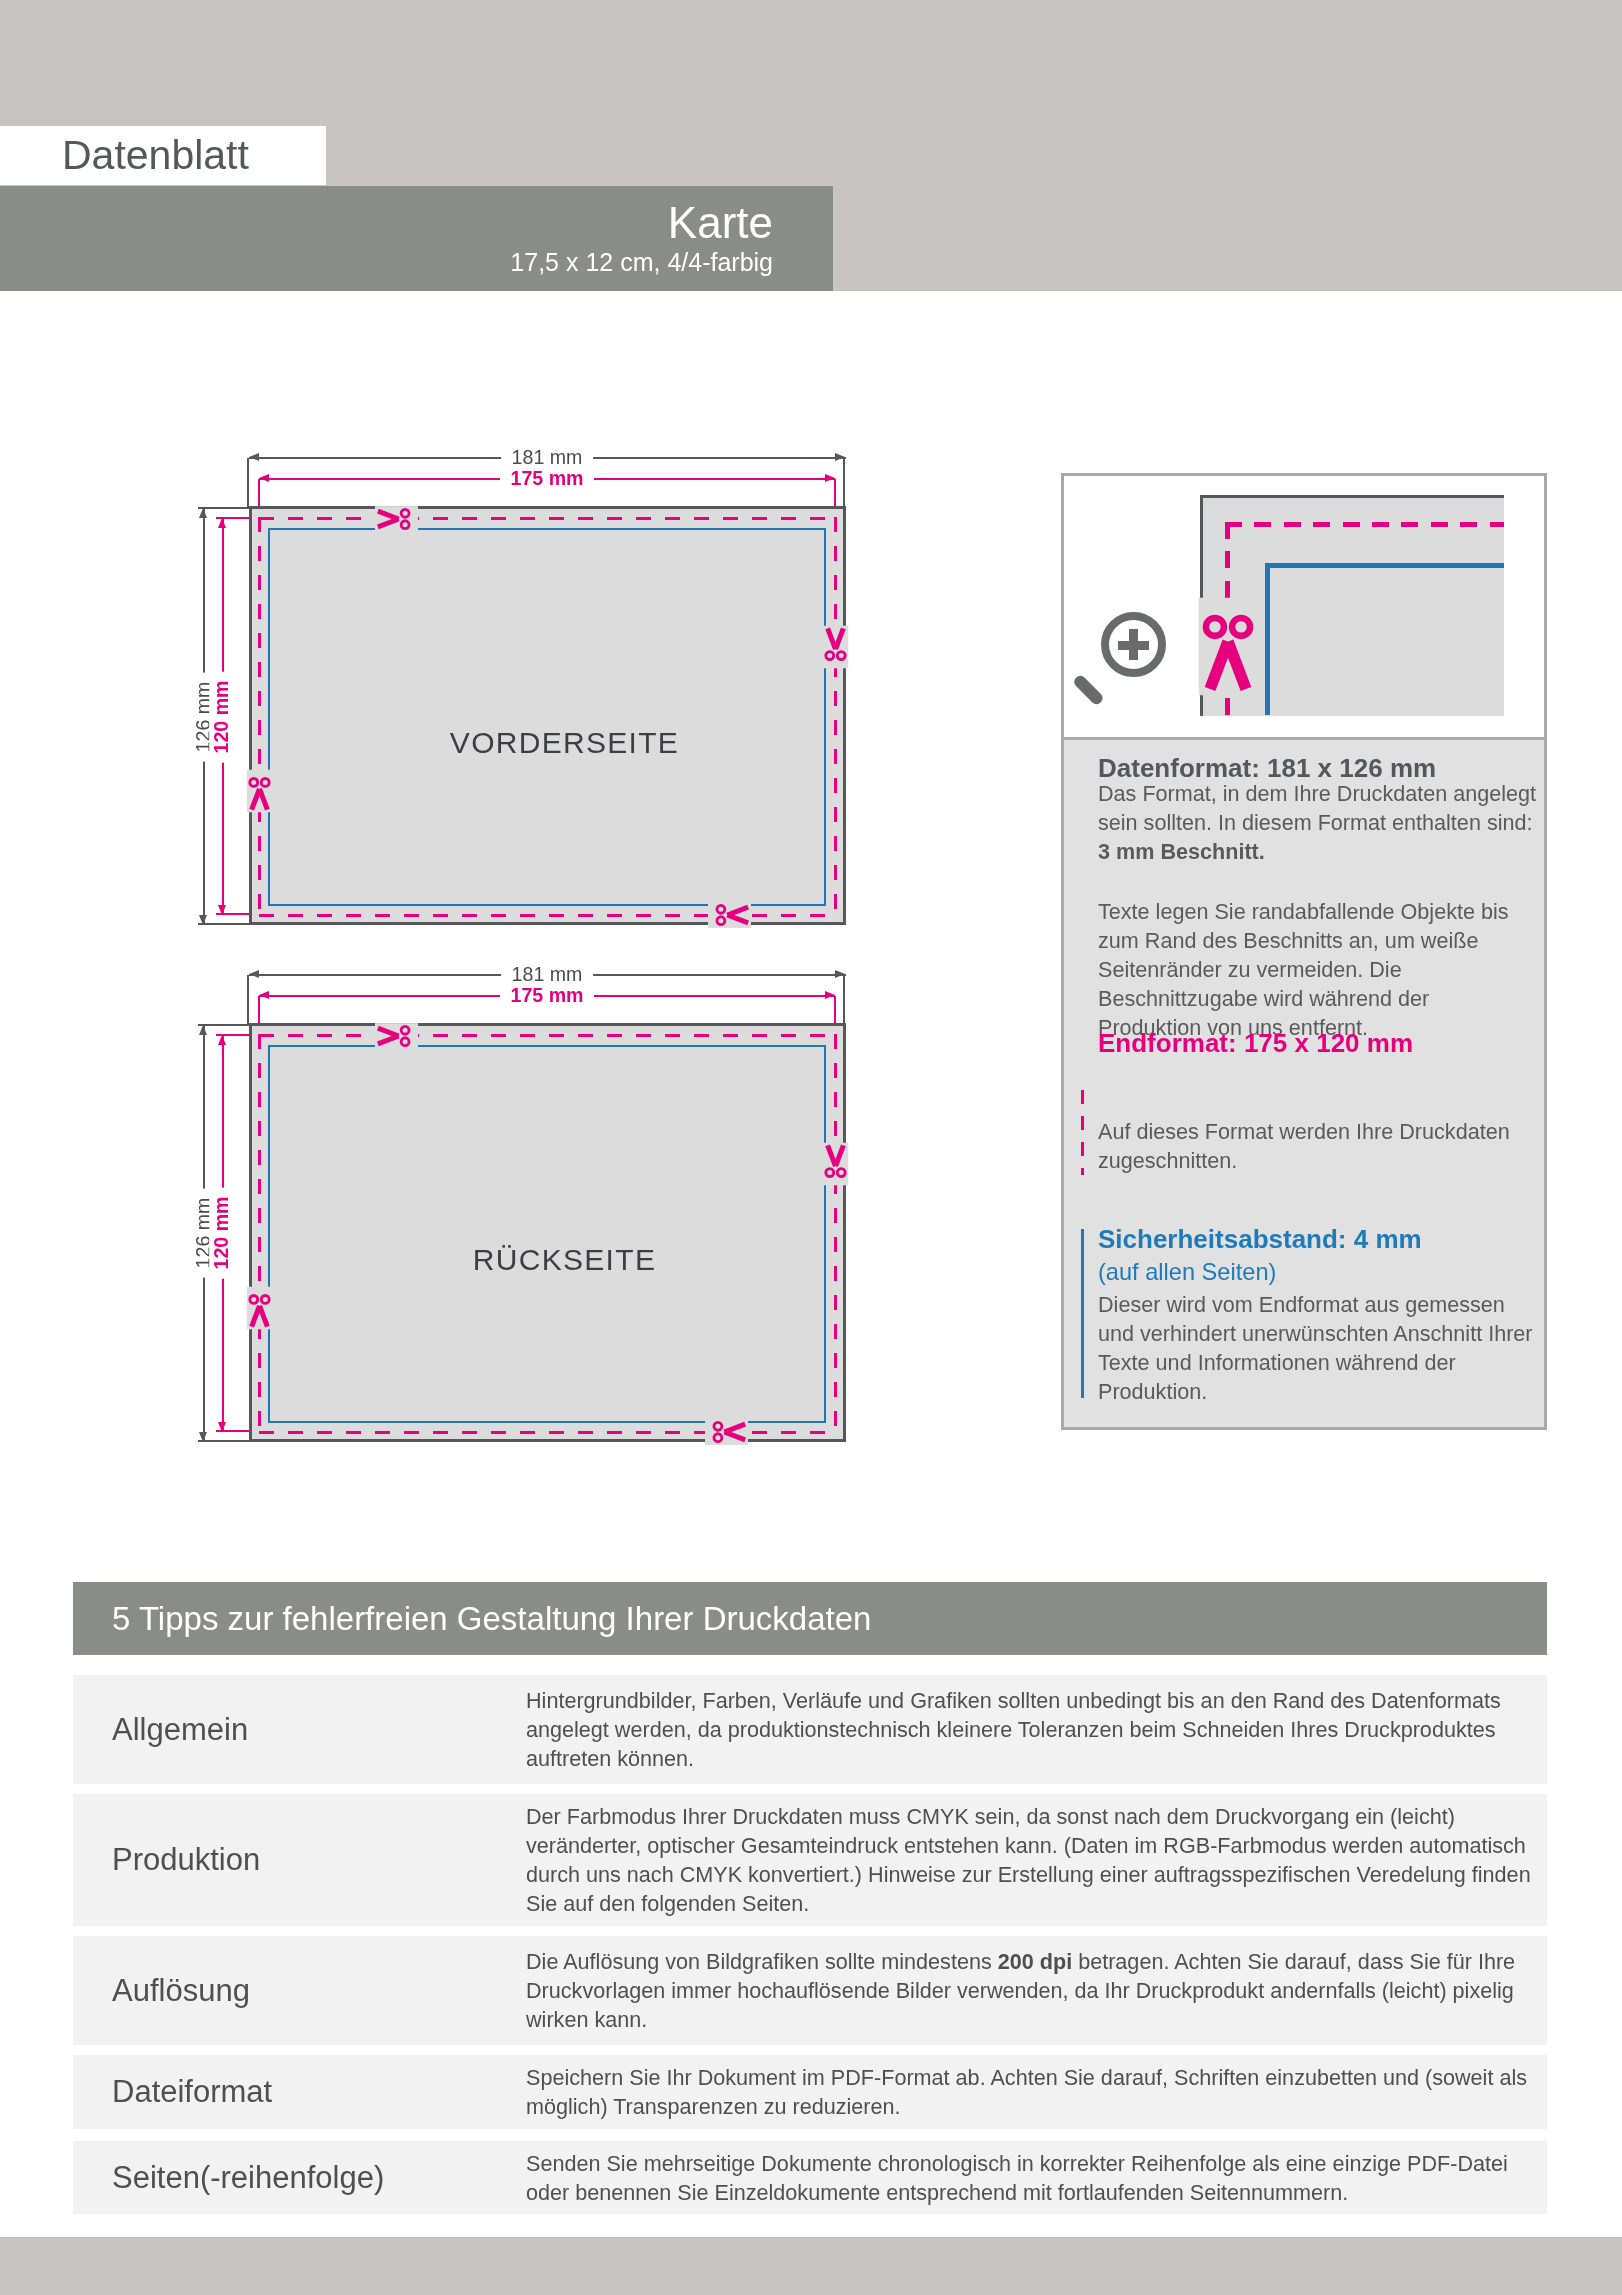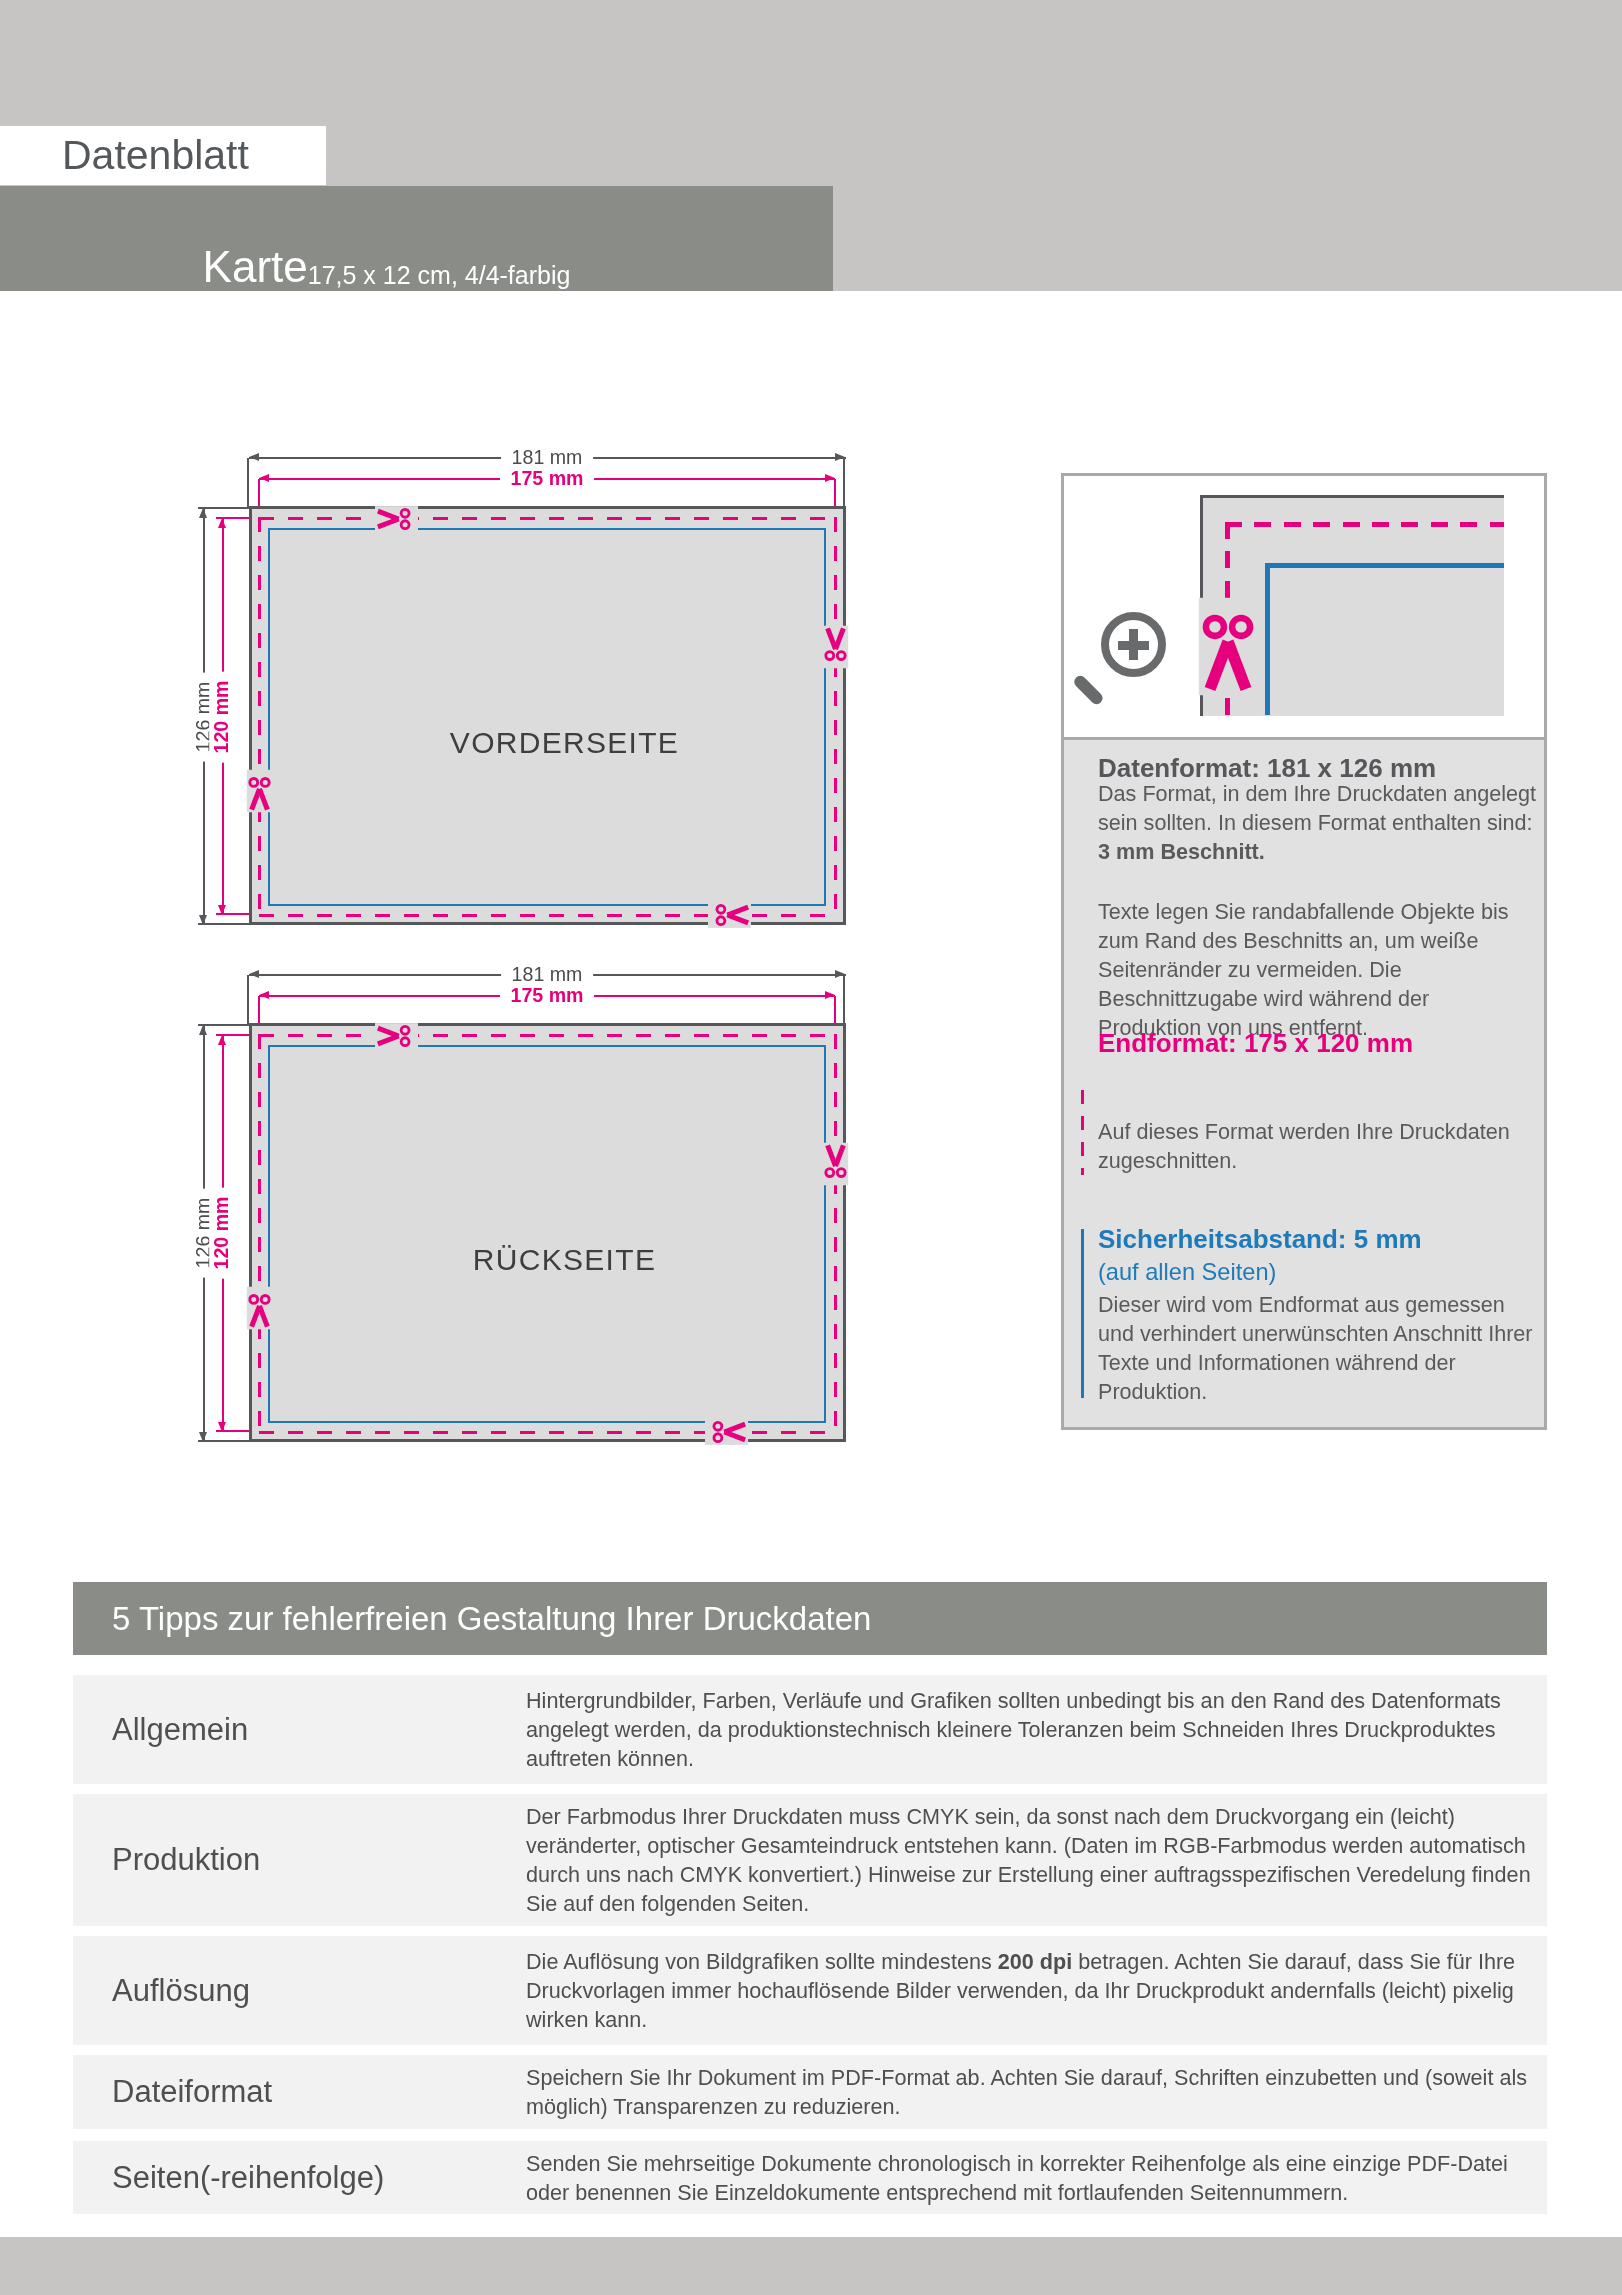--- a/index.html
+++ b/index.html
@@ -4,21 +4,21 @@
 <style>
   html,body{margin:0;padding:0;background:#ffffff;}
   .page{position:relative;width:1623px;height:2295px;background:#ffffff;overflow:hidden;
         font-family:"Liberation Sans",sans-serif;}
 
   
   .band-top{position:absolute;left:0;top:0;width:1623px;height:291px;background:#c6c5c4;}
   .tab{position:absolute;left:0;top:126px;width:326px;height:59px;background:#ffffff;}
   .tab span{display:block;padding-left:62px;line-height:59px;font-size:41px;color:#55585a;}
   .title-band{position:absolute;left:0;top:186px;width:833px;height:105px;background:#8a8c88;
-              display:flex;flex-direction:row;justify-content:center;align-items:flex-end;
+              display:flex;flex-direction:column;justify-content:center;align-items:flex-end;
               padding-right:60px;box-sizing:border-box;}
   .title-band .t1{color:#ffffff;font-size:44px;line-height:48px;}
   .title-band .t2{color:#ffffff;font-size:25px;line-height:31px;}
 
   
   .ln{position:absolute;background:#55575a;}
   .lnm{position:absolute;background:#e6007e;}
   .lnb{position:absolute;background:#2077b5;}
   .ah{position:absolute;width:0;height:0;border-style:solid;border-color:transparent;}
   .dash-h{position:absolute;height:2.6px;background:repeating-linear-gradient(90deg,#e6007e 0 15px,transparent 15px 29px);}
@@ -244,21 +244,21 @@
   <div class="info-h" style="top:753px;color:#55575a">Datenformat: 181 x 126 mm</div>
   <div class="info-p" style="top:779px"><span>Das Format, in dem Ihre Druckdaten angelegt sein sollten. In diesem Format enthalten sind: </span><b>3 mm Beschnitt.</b></div>
   <div class="info-p" style="top:897px">Texte legen Sie randabfallende Objekte bis zum Rand des Beschnitts an, um weiße Seitenränder zu vermeiden. Die Beschnittzugabe wird während der Produktion von uns entfernt.</div>
 
   <div style="position:absolute;left:1081px;top:1090px;width:3.3px;height:85px;
               background:repeating-linear-gradient(180deg,#e6007e 0 14.4px,transparent 14.4px 26px)"></div>
   <div class="info-h" style="top:1028px;color:#e6007e">Endformat: 175 x 120 mm</div>
   <div class="info-p" style="top:1117px">Auf dieses Format werden Ihre Druckdaten zugeschnitten.</div>
 
   <div class="lnb" style="left:1081px;top:1229px;width:3.3px;height:169px"></div>
-  <div class="info-h" style="top:1224px;color:#1e7ab8">Sicherheitsabstand: 5 mm</div>
+  <div class="info-h" style="top:1224px;color:#1e7ab8">Sicherheitsabstand: 4 mm</div>
   <div style="position:absolute;left:1098px;top:1258px;width:440px;font-size:23.6px;line-height:29px;color:#1e7ab8">(auf allen Seiten)</div>
   <div class="info-p" style="top:1290px">Dieser wird vom Endformat aus gemessen und verhindert unerwünschten Anschnitt Ihrer Texte und Informationen während der Produktion.</div>
 
   <div class="tips-head">
     <span>5 Tipps zur fehlerfreien Gestaltung Ihrer Druckdaten</span>
   </div>
 
   <div class="tip-row" style="top:1675px;height:109px">
     <div class="tip-label">Allgemein</div>
     <div class="tip-body">

